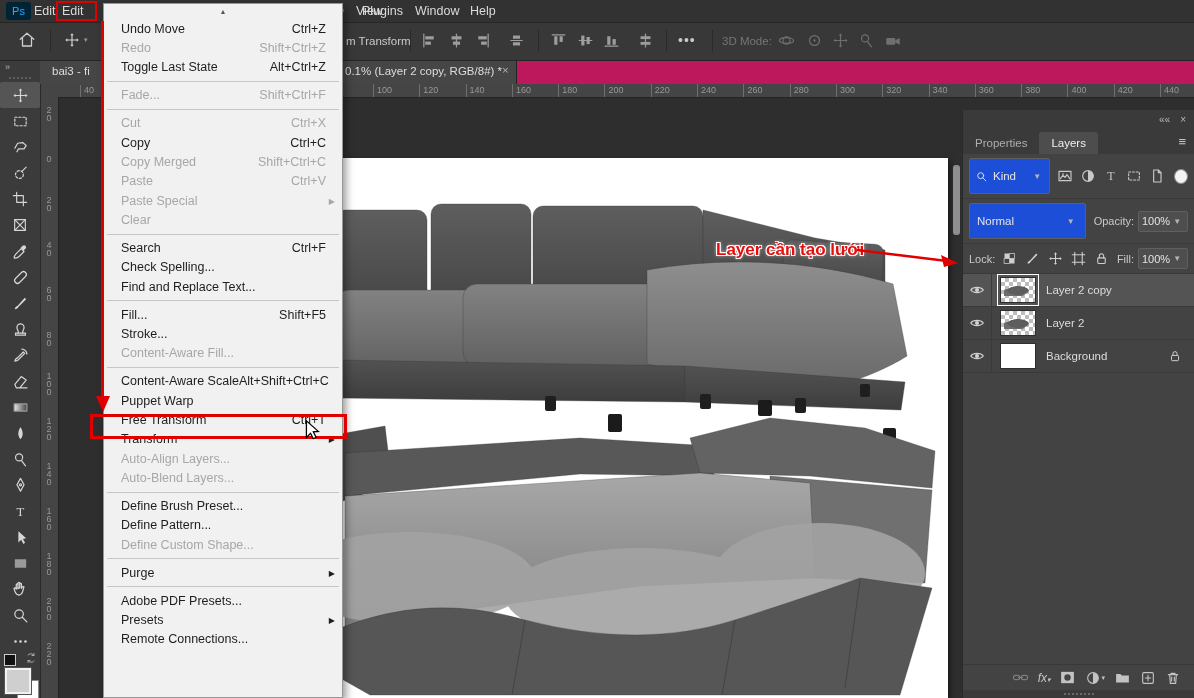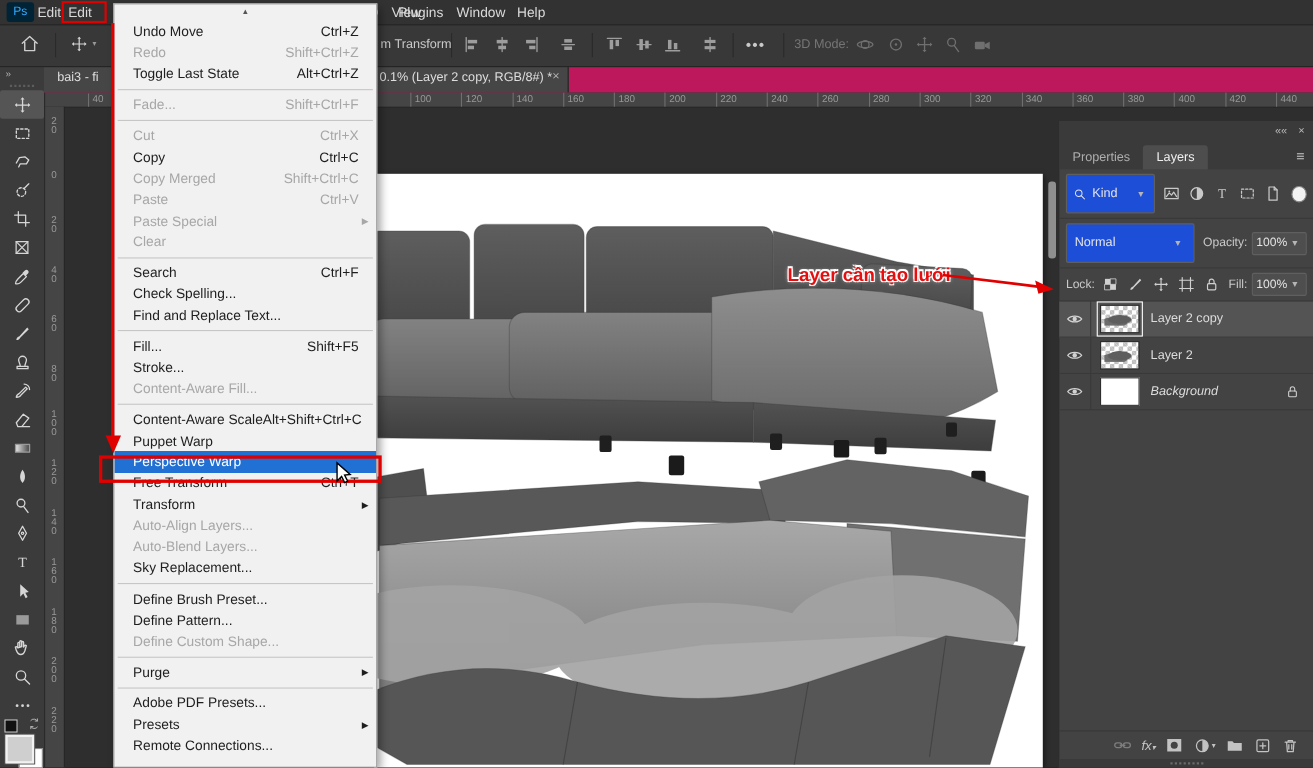--- a/index.html
+++ b/index.html
@@ -59,21 +59,21 @@
   .fico{color:#c9c9c9;margin-left:7px}
   .lrow{display:flex;align-items:center;height:32px;border-bottom:1px solid #393939;color:#dcdcdc;font-size:11.5px}
   .lrow[data-selected="true"]{background:#545454}
   .eyebox{width:28px;display:flex;justify-content:center;border-right:1px solid #3a3a3a;align-self:stretch;align-items:center;color:#d2d2d2}
   .thumb{width:36px;height:26px;margin:0 8px;position:relative;box-sizing:border-box;border:1px solid #2e2e2e}
   .thumb[data-thumb="checker-sofa"]{background-image:linear-gradient(45deg,#bdbdbd 25%,transparent 25%,transparent 75%,#bdbdbd 75%),linear-gradient(45deg,#bdbdbd 25%,#fff 25%,#fff 75%,#bdbdbd 75%);background-size:8px 8px;background-position:0 0,4px 4px}
   .thumb[data-thumb="checker-sofa"]::after{content:'';position:absolute;left:10%;right:10%;top:32%;bottom:26%;background:radial-gradient(ellipse at 50% 45%,#5d5d5d 0 52%,transparent 56%),radial-gradient(ellipse at 30% 72%,#6c6c6c 0 42%,transparent 48%)}
   .thumb[data-thumb="white"]{background:#fff}
   .lrow[data-selected="true"] .thumb{outline:1.5px solid #fff;outline-offset:2px}
   .lrow .name{margin-left:2px}
-  .lrow[data-italic="true"] .name{font-style:italic}
+  .lrow[data-italic="true"] .name{}
   .rowlock{margin-left:auto;margin-right:12px;color:#cfcfcf}
   #pbottom{position:absolute;left:0;bottom:8px;width:232px;height:26px;border-top:1px solid #383838;display:flex;align-items:center;justify-content:flex-end;gap:9px;padding:0 14px;box-sizing:border-box;color:#c3c3c3}
   #pgrip{position:absolute;left:0;bottom:0;width:232px;height:8px;background:#3a3a3a;display:flex;align-items:center;justify-content:center}
   #pgrip i{width:30px;border-top:2px dotted #6a6a6a}
   
   .anno{z-index:60}
   .redtext{position:absolute;color:#e60e0e;font-weight:bold;font-size:17px;white-space:nowrap;text-shadow:-1px -1px 0 #fff,1px -1px 0 #fff,-1px 1px 0 #fff,1px 1px 0 #fff,0 0 4px #fff}
   .redbox{position:absolute;border:3px solid #e00000;box-sizing:border-box}
   
   #swatches{position:absolute;left:3px;top:598px;width:36px;height:44px}
@@ -967,25 +967,20 @@
           <span class="msc">Alt+Shift+Ctrl+C</span>
           <span class="marr"></span>
         </div>
 
         <div class="mrow" data-state="enabled">
           <span class="mlab">Puppet Warp</span>
           <span class="msc"></span>
           <span class="marr"></span>
         </div>
 
-        <div class="mrow" data-state="highlighted">
-          <span class="mlab">Perspective Warp</span>
-          <span class="msc"></span>
-          <span class="marr"></span>
-        </div>
 
         <div class="mrow" data-state="enabled">
           <span class="mlab">Free Transform</span>
           <span class="msc">Ctrl+T</span>
           <span class="marr"></span>
         </div>
 
         <div class="mrow" data-state="enabled">
           <span class="mlab">Transform</span>
           <span class="msc"></span>
@@ -997,25 +992,20 @@
           <span class="msc"></span>
           <span class="marr"></span>
         </div>
 
         <div class="mrow" data-state="disabled">
           <span class="mlab">Auto-Blend Layers...</span>
           <span class="msc"></span>
           <span class="marr"></span>
         </div>
 
-        <div class="mrow" data-state="enabled">
-          <span class="mlab">Sky Replacement...</span>
-          <span class="msc"></span>
-          <span class="marr"></span>
-        </div>
 
         <div class="mrow" data-state="sep">
           <span class="mlab"></span>
           <span class="msc"></span>
           <span class="marr"></span>
         </div>
 
         <div class="mrow" data-state="enabled">
           <span class="mlab">Define Brush Preset...</span>
           <span class="msc"></span>

